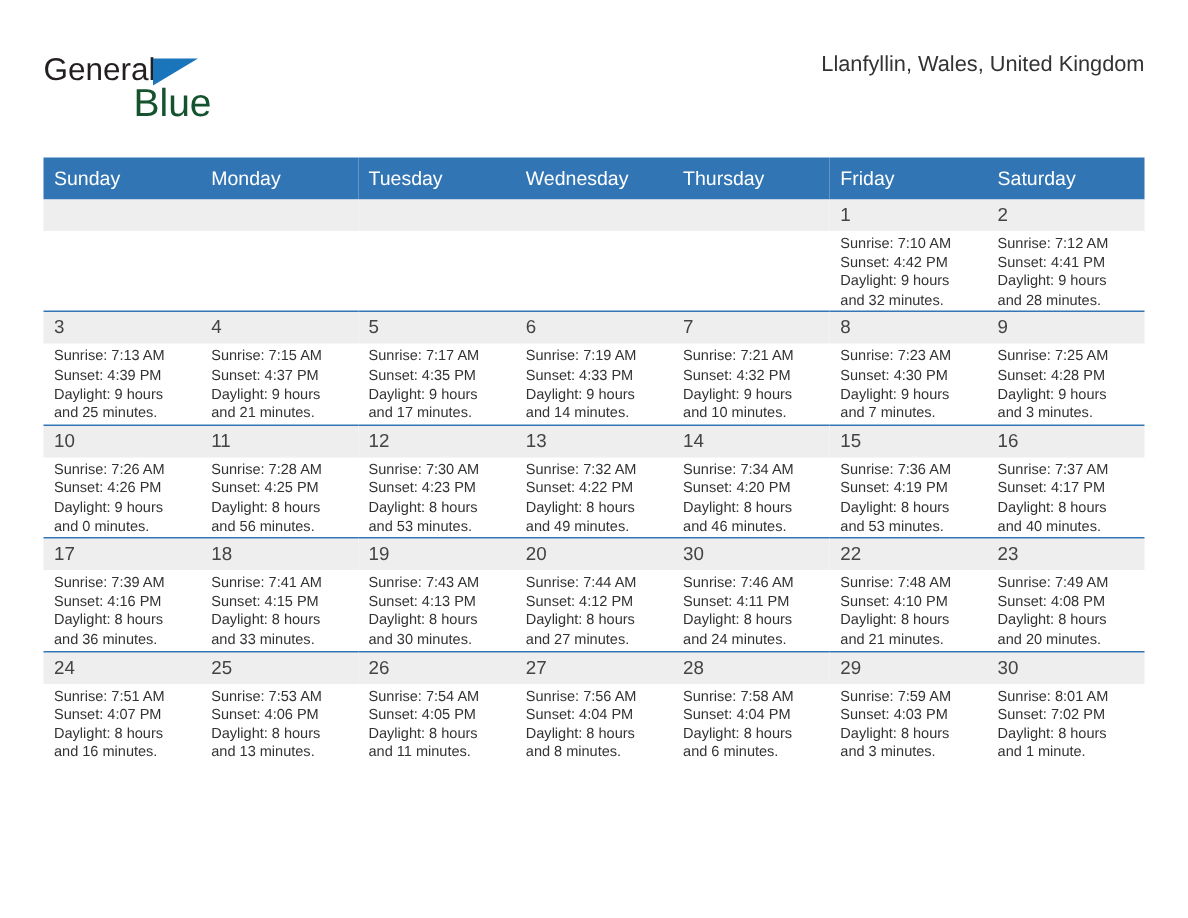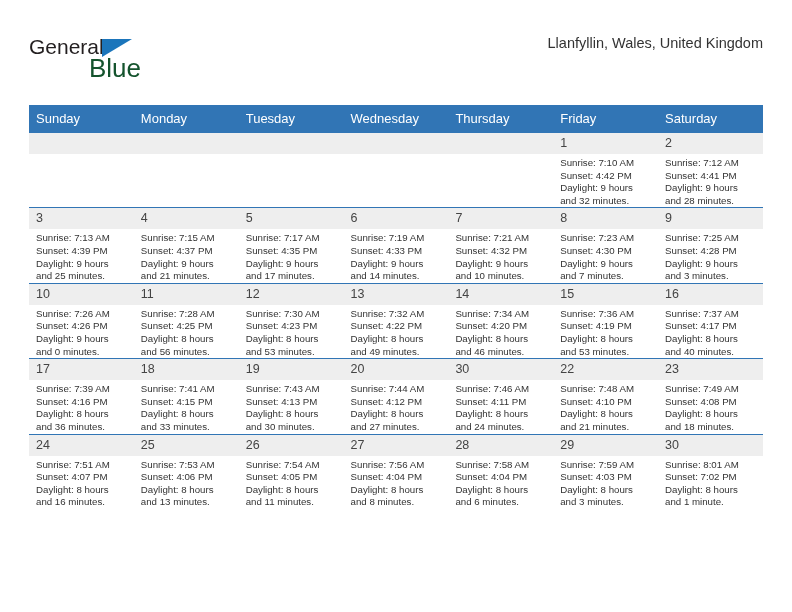--- a/index.html
+++ b/index.html
@@ -420,21 +420,21 @@
               <div>Daylight: 8 hours</div>
               <div class="dl2">and 21 minutes.</div>
             </div>
           </td>
           <td>
             <div class="daynum">23</div>
             <div class="details">
               <div>Sunrise: 7:49 AM</div>
               <div>Sunset: 4:08 PM</div>
               <div>Daylight: 8 hours</div>
-              <div class="dl2">and 18 minutes.</div>
+              <div class="dl2">and 20 minutes.</div>
             </div>
           </td>
         </tr>
         <tr class="week-row">
           <td>
             <div class="daynum">24</div>
             <div class="details">
               <div>Sunrise: 7:51 AM</div>
               <div>Sunset: 4:07 PM</div>
               <div>Daylight: 8 hours</div>

